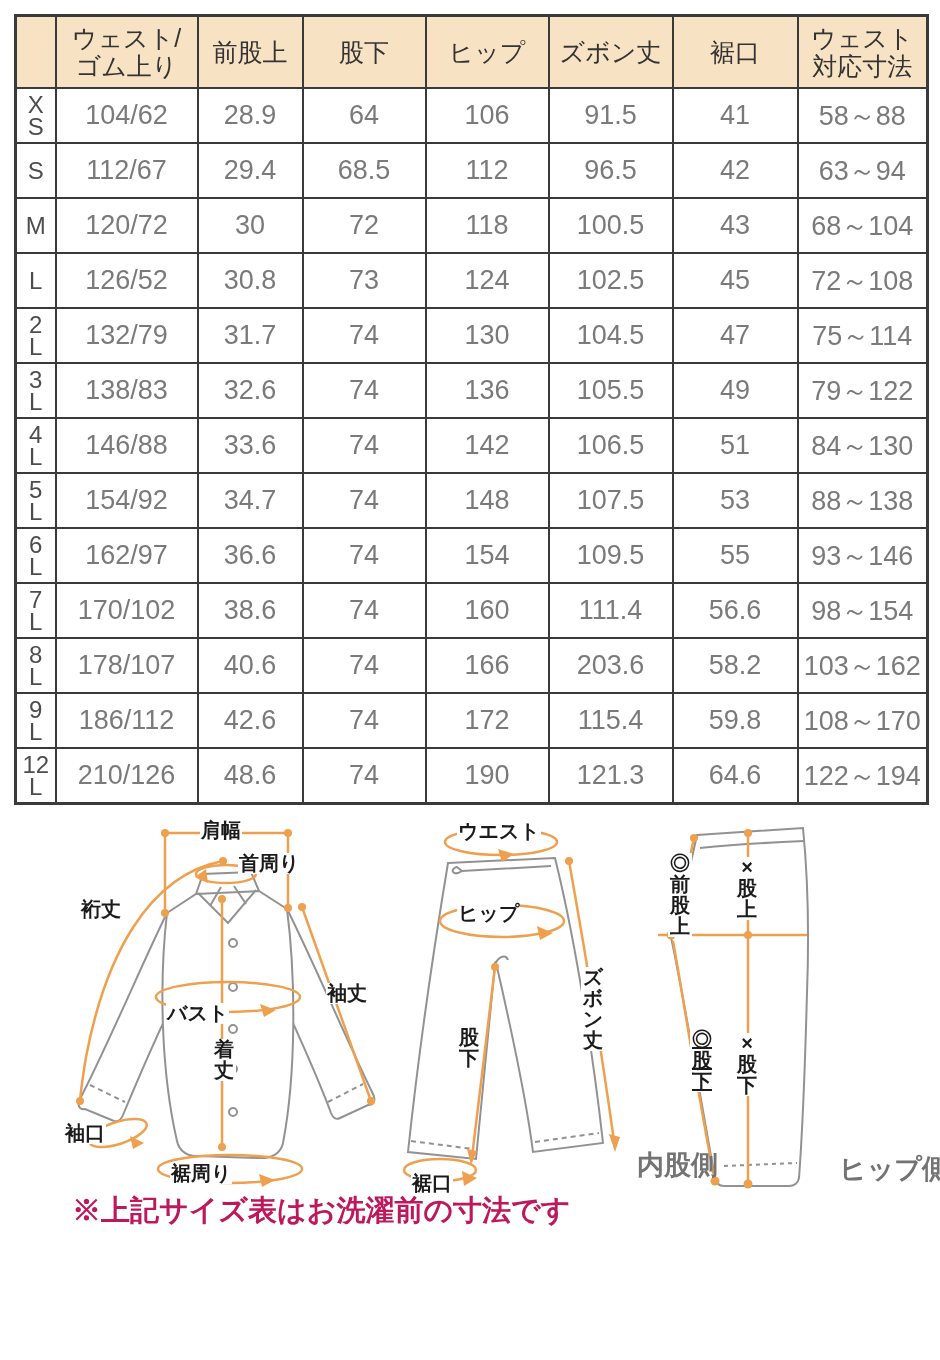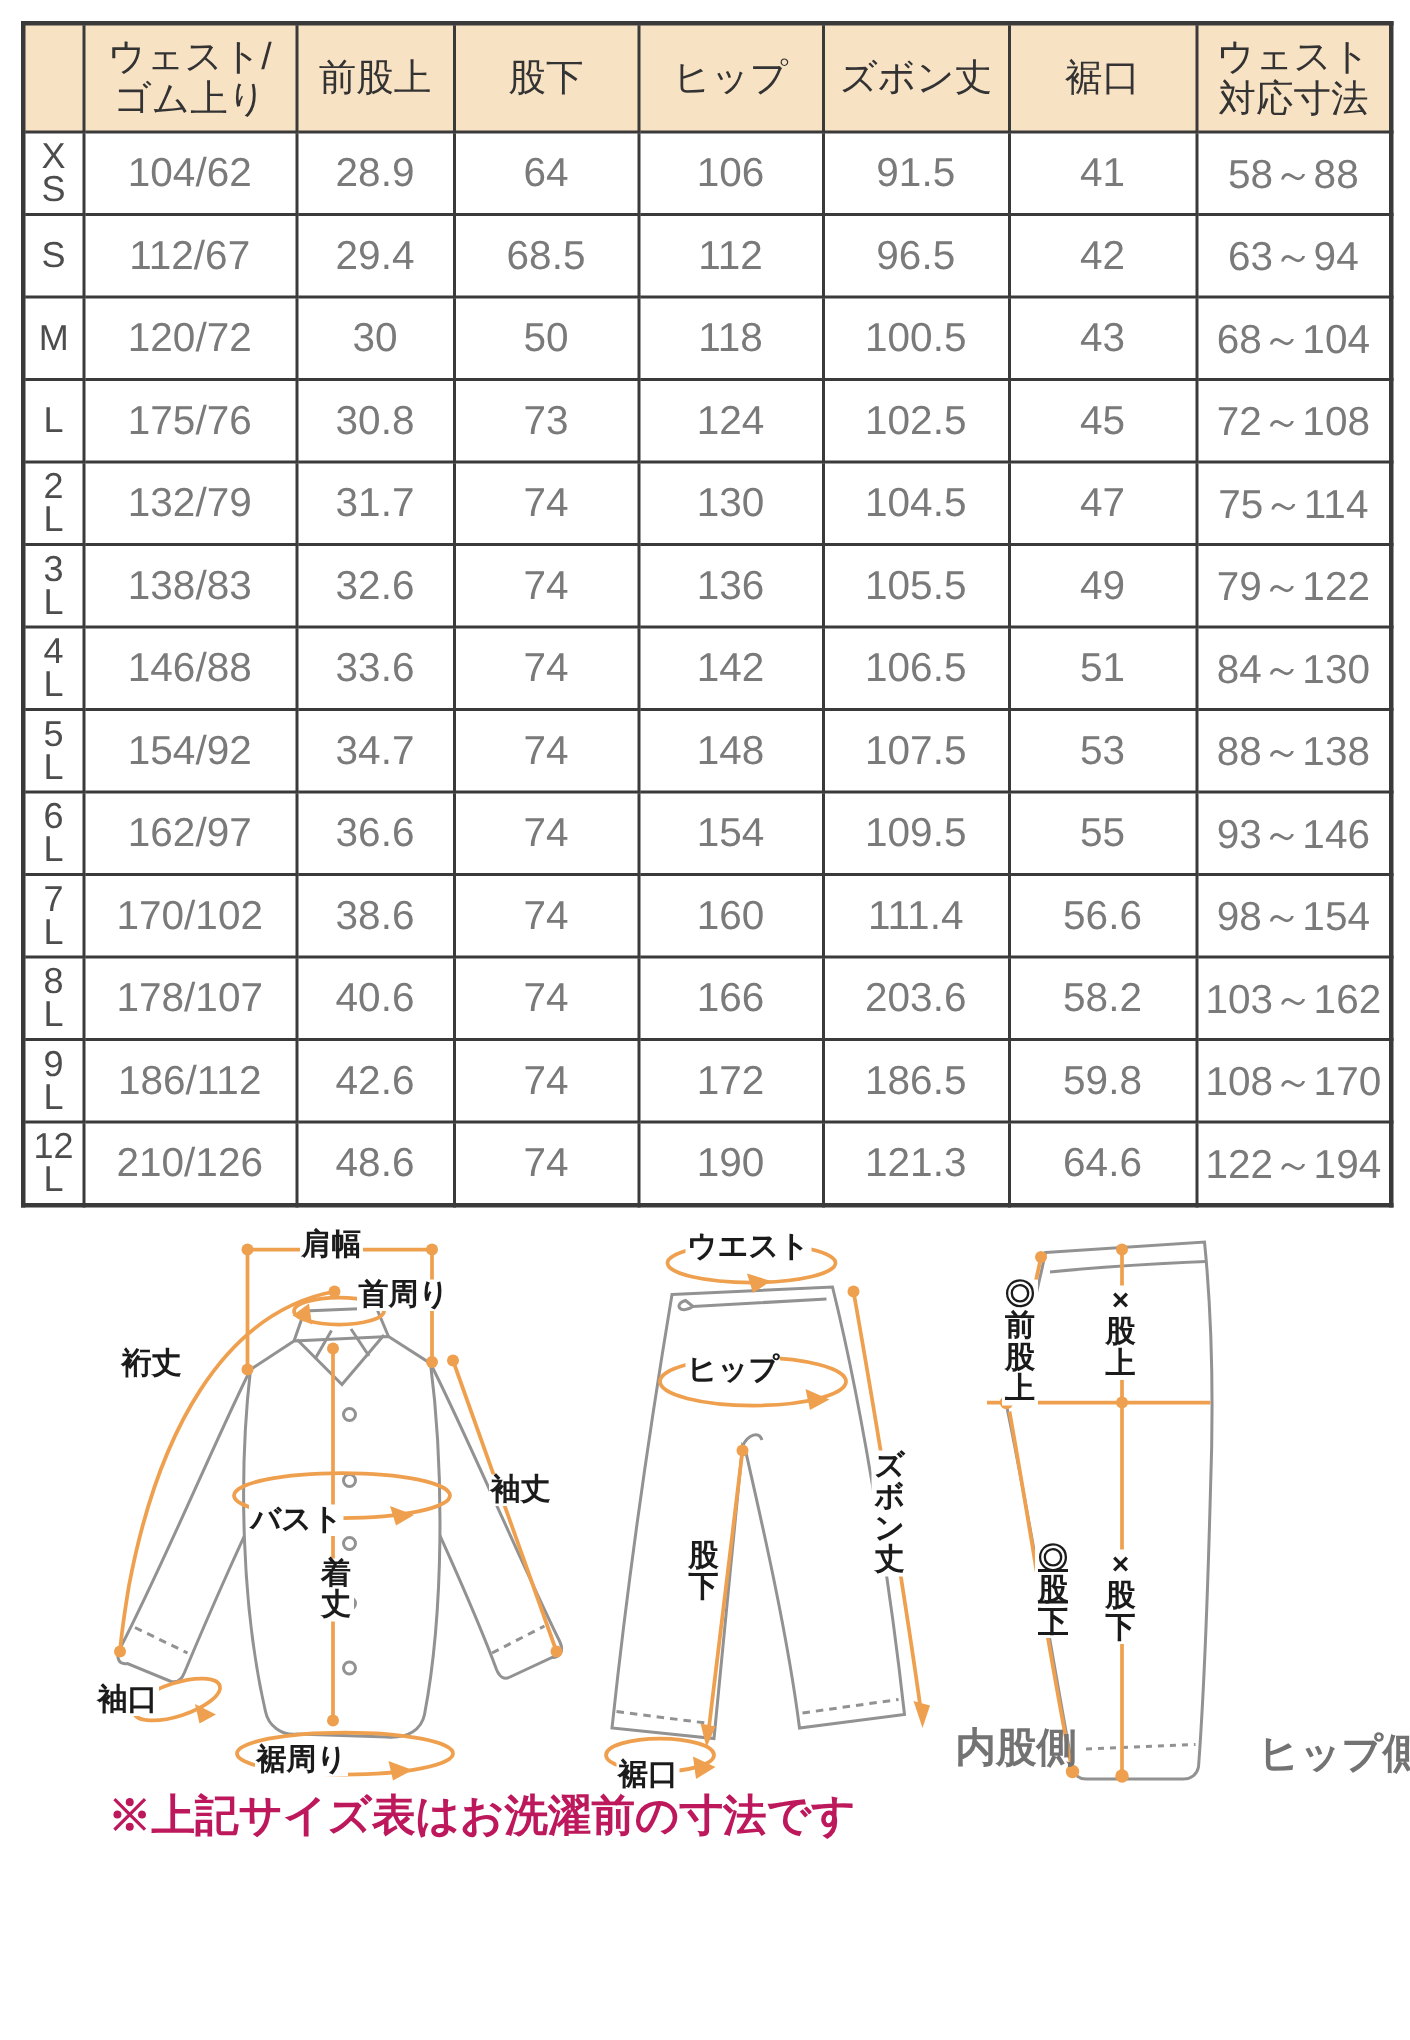--- a/index.html
+++ b/index.html
@@ -98,29 +98,29 @@
           <td>68.5</td>
           <td>112</td>
           <td>96.5</td>
           <td>42</td>
           <td>63～94</td>
         </tr>
         <tr>
           <th>M</th>
           <td>120/72</td>
           <td>30</td>
-          <td>50</td>
+          <td>72</td>
           <td>118</td>
           <td>100.5</td>
           <td>43</td>
           <td>68～104</td>
         </tr>
         <tr>
           <th>L</th>
-          <td>175/76</td>
+          <td>126/52</td>
           <td>30.8</td>
           <td>73</td>
           <td>124</td>
           <td>102.5</td>
           <td>45</td>
           <td>72～108</td>
         </tr>
         <tr>
           <th>2
 L</th>
@@ -198,21 +198,21 @@
           <td>58.2</td>
           <td>103～162</td>
         </tr>
         <tr>
           <th>9
 L</th>
           <td>186/112</td>
           <td>42.6</td>
           <td>74</td>
           <td>172</td>
-          <td>186.5</td>
+          <td>115.4</td>
           <td>59.8</td>
           <td>108～170</td>
         </tr>
         <tr>
           <th>12
 L</th>
           <td>210/126</td>
           <td>48.6</td>
           <td>74</td>
           <td>190</td>

